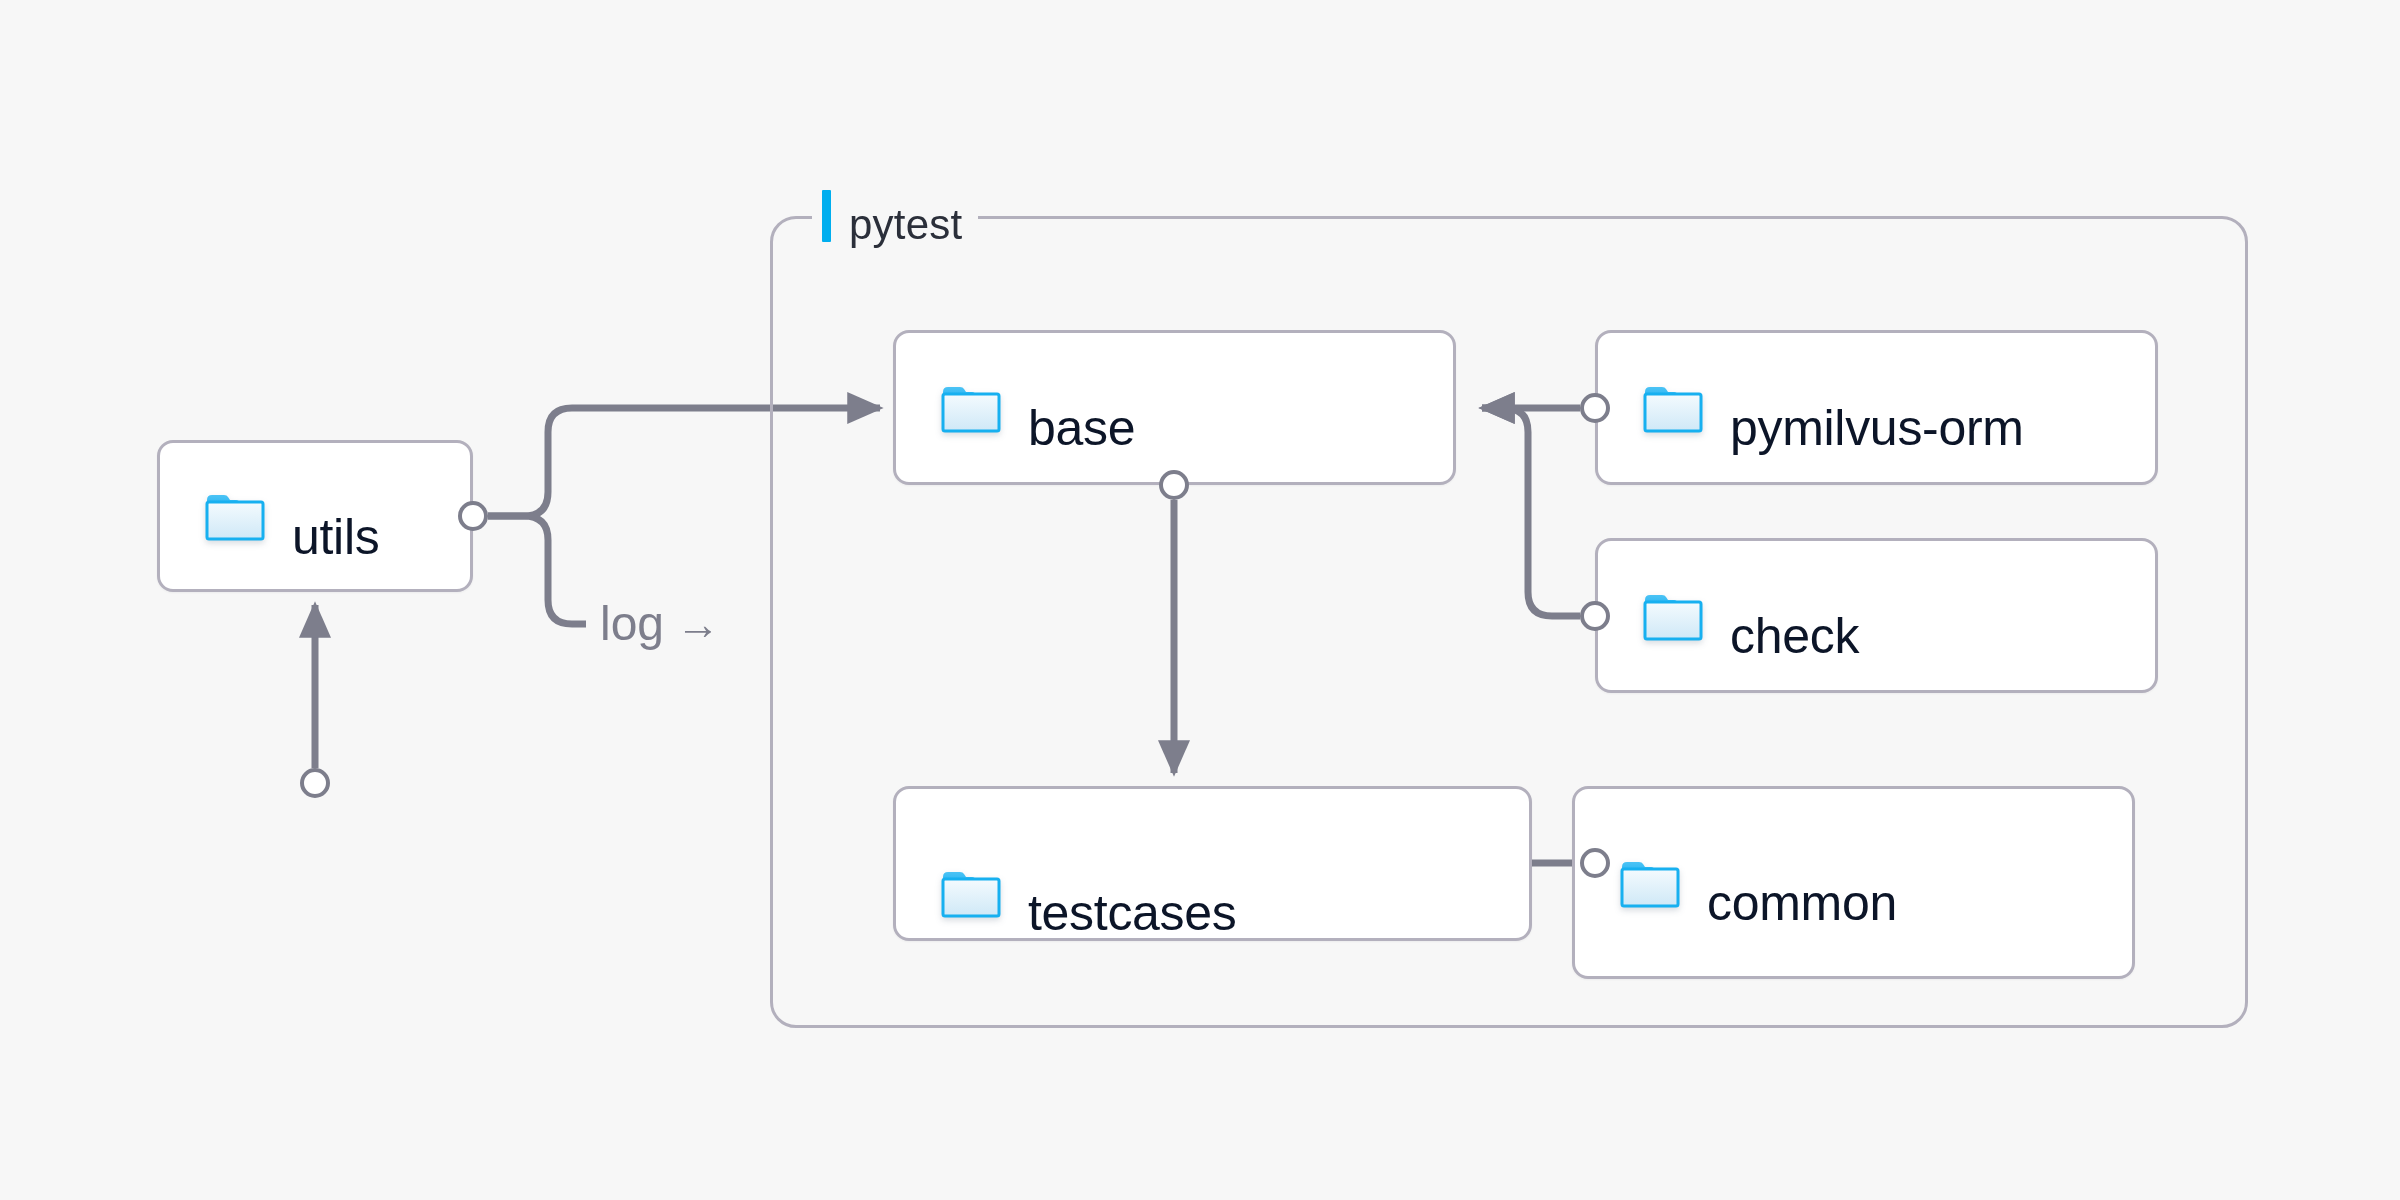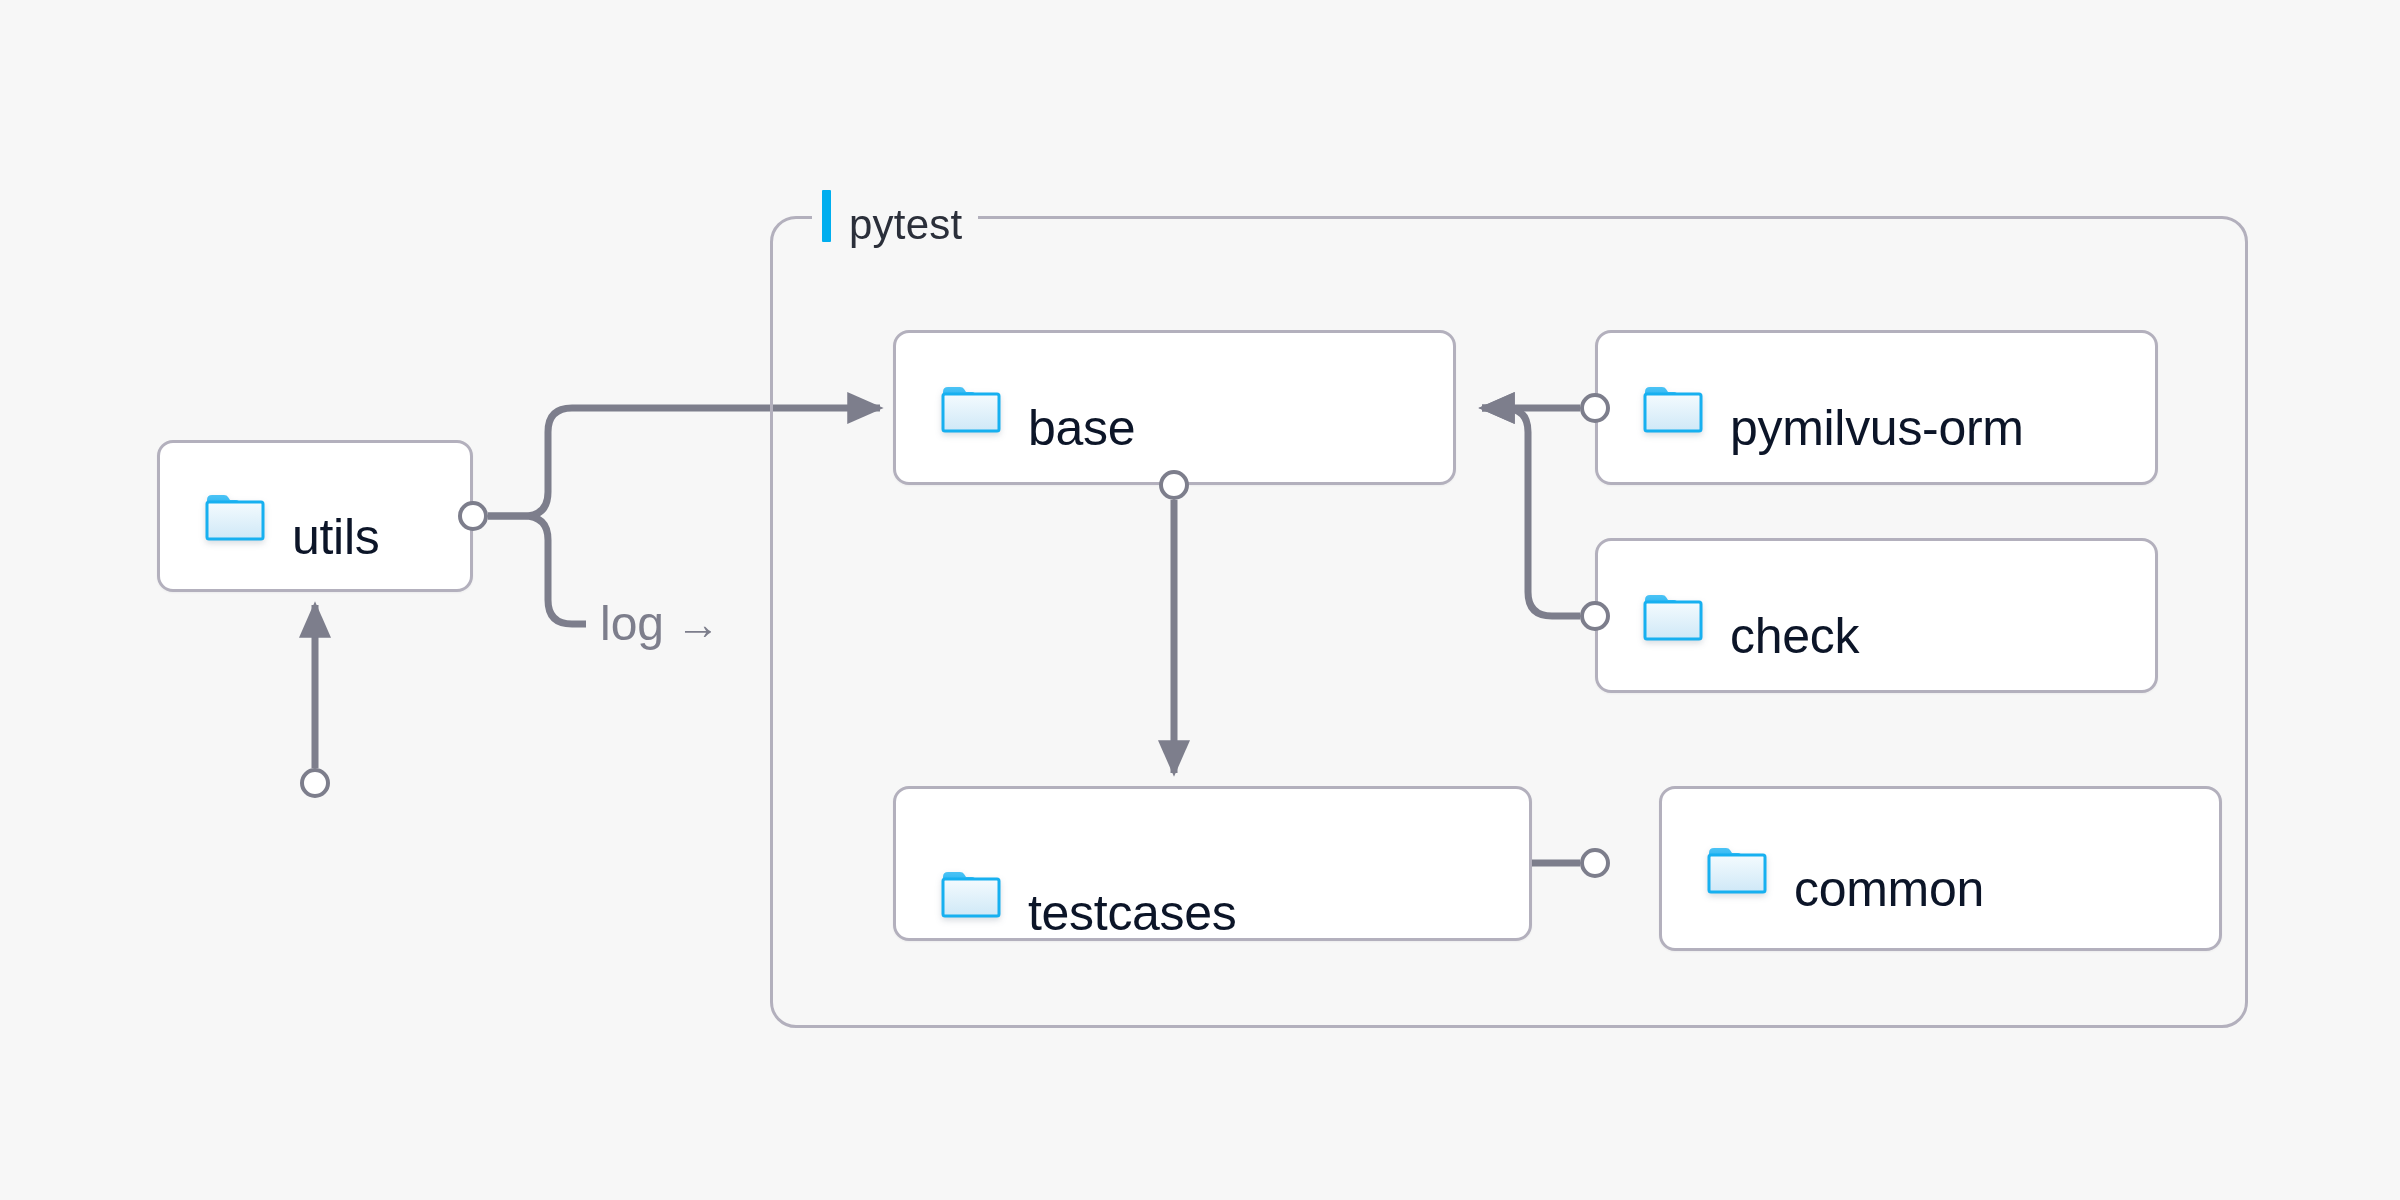--- a/index.html
+++ b/index.html
@@ -208,21 +208,21 @@
   <div class="node" style="left:1595px; top:330px; width:563px; height:155px;">
     <div class="node-inner">
       <svg class="folder-icon" viewBox="0 0 62 52">
         <path d="M3 10 q0-5 5-5 h12 q3 0 4 2 l2 3 h6 q3 0 3 3 v4 h-32 z" fill="url(#folderTabGrad)"></path>
         <rect x="3" y="12" width="56" height="37" rx="2" fill="url(#folderGrad)" stroke="#17b0f0" stroke-width="3"></rect>
       </svg>
       <span class="node-label">pymilvus-orm</span>
     </div>
   </div>
 
-  <div class="node" style="left:1659px; top:786px; width:563px; height:165px;text-align:center;">
+  <div class="node" style="left:1572px; top:786px; width:563px; height:193px;text-align:center;">
     <div class="node-inner">
       <svg class="folder-icon" viewBox="0 0 62 52">
         <path d="M3 10 q0-5 5-5 h12 q3 0 4 2 l2 3 h6 q3 0 3 3 v4 h-32 z" fill="url(#folderTabGrad)"></path>
         <rect x="3" y="12" width="56" height="37" rx="2" fill="url(#folderGrad)" stroke="#17b0f0" stroke-width="3"></rect>
       </svg>
       <span class="node-label">common</span>
     </div>
   </div>
 
   <div class="port" style="left:458px;  top:501px;"></div>

